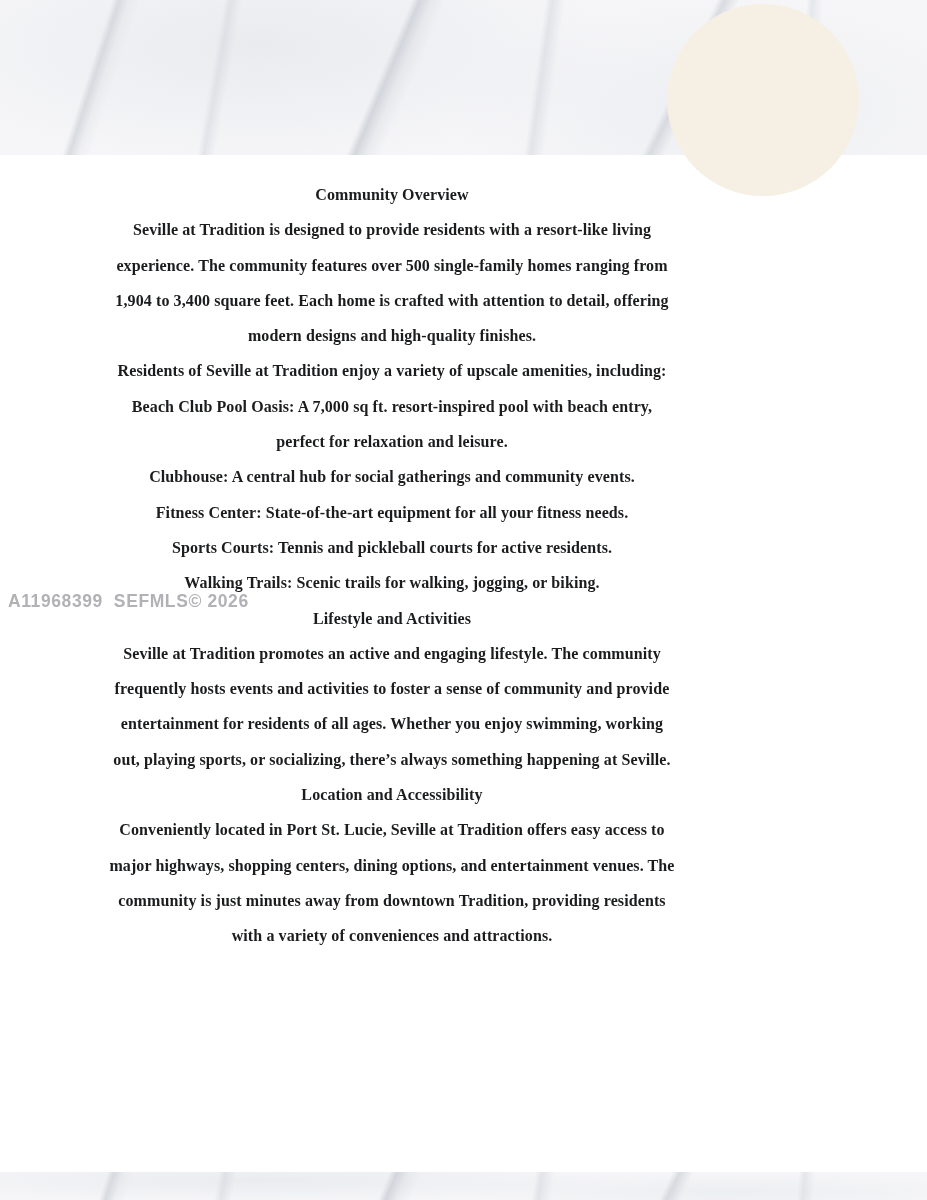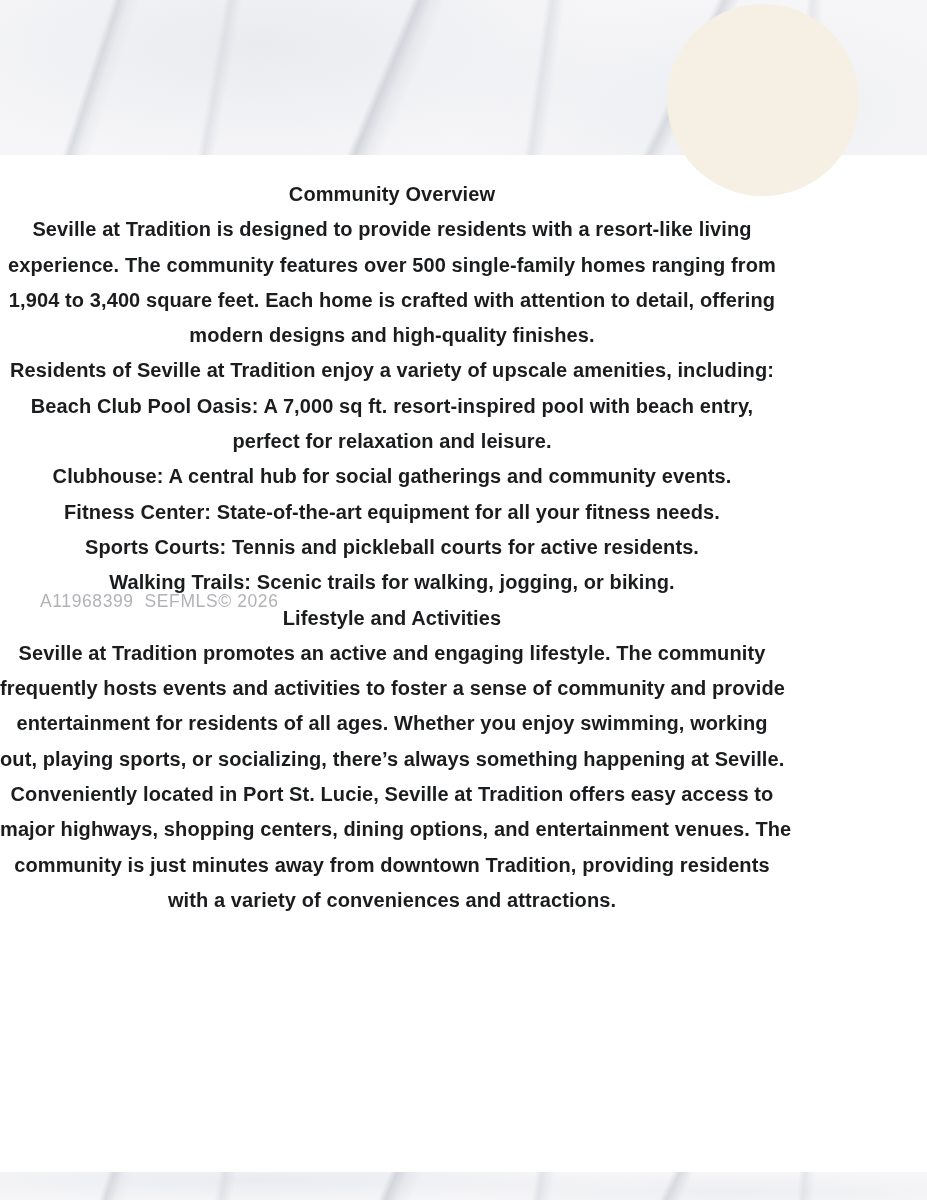--- a/index.html
+++ b/index.html
@@ -47,46 +47,46 @@
   }
 
   
   .content {
     position: absolute;
     top: 177px;
     left: 0;
     width: 784px;
     text-align: center;
     color: #1b1c1e;
-    font-size: 20px;
+    font-size: 16px;
     line-height: 35.3px;
     font-weight: 700;
     letter-spacing: 0.1px;
+    font-family: Liberation Serif, serif;
   }
   .content h2, .content p {
     margin: 0;
     padding: 0;
     font-size: inherit;
     line-height: inherit;
     font-weight: inherit;
     white-space: pre;          
   }
 
   
   .watermark {
     position: absolute;
     left: 8px;
     top: 591px;
     font-size: 17.5px;
     line-height: 20px;
-    font-weight: 400;
+    font-weight: 700;
     color: #b2b2b6;
     letter-spacing: 0.6px;
     white-space: pre;
-    margin-left: 32px;
   }
 </style>
 </head>
 <body>
 
 <div class="page">
 
   <div class="marble top"></div>
   <div class="circle"></div>
 
@@ -112,20 +112,21 @@
 
     <section>
       <h2>Lifestyle and Activities</h2>
       <p>Seville at Tradition promotes an active and engaging lifestyle. The community
 frequently hosts events and activities to foster a sense of community and provide
 entertainment for residents of all ages. Whether you enjoy swimming, working
 out, playing sports, or socializing, there’s always something happening at Seville.</p>
     </section>
 
     <section>
+      <h2>Location and Accessibility</h2>
       <p>Conveniently located in Port St. Lucie, Seville at Tradition offers easy access to
 major highways, shopping centers, dining options, and entertainment venues. The
 community is just minutes away from downtown Tradition, providing residents
 with a variety of conveniences and attractions.</p>
     </section>
 
   </main>
 
   <div class="watermark">A11968399  SEFMLS© 2026</div>
 

